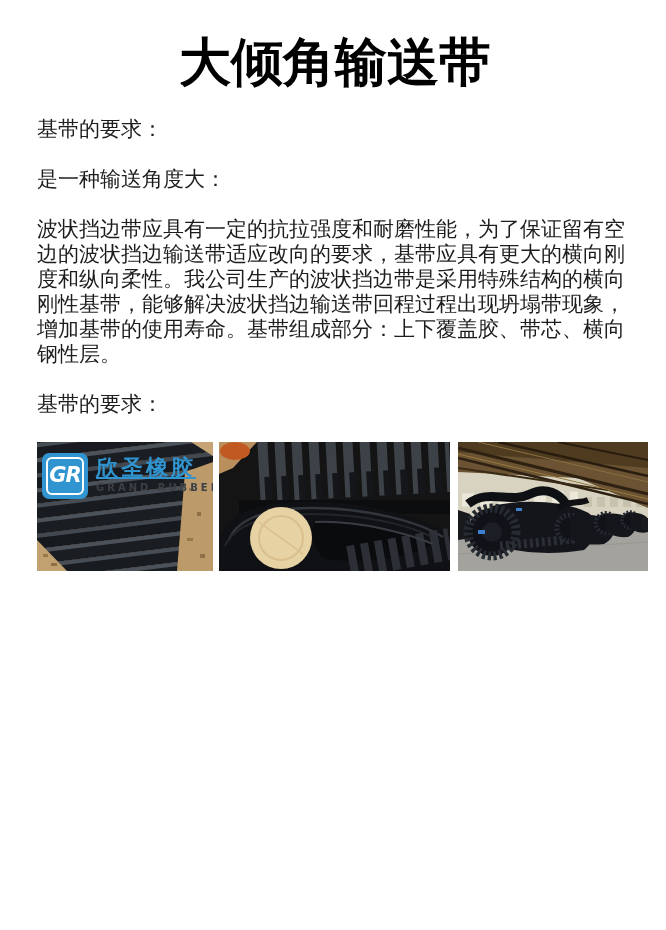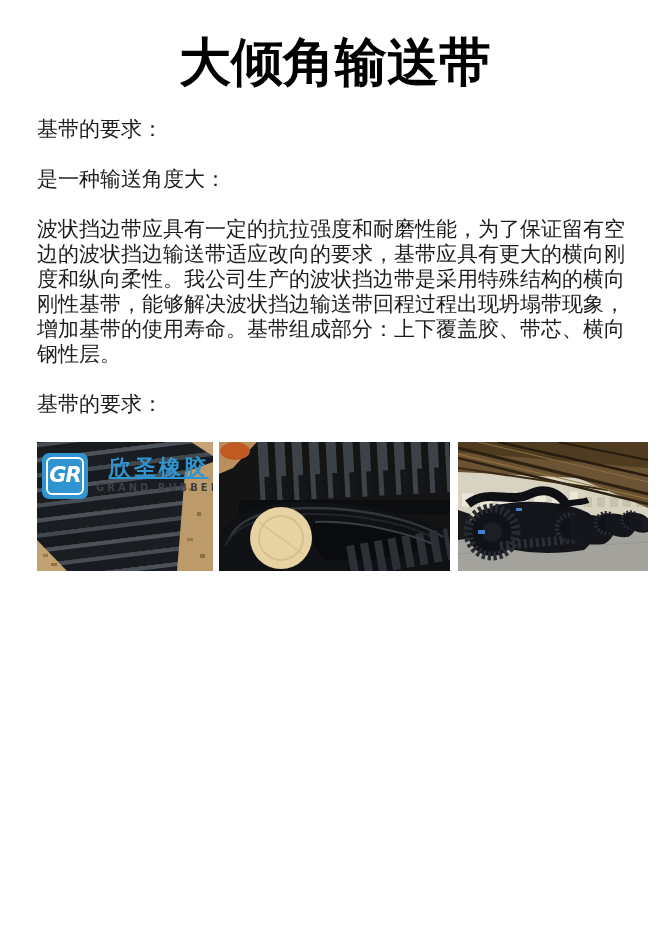--- a/index.html
+++ b/index.html
@@ -17,21 +17,21 @@
     font-weight: 700; color: #000;
     text-align: center; white-space: nowrap;
   }
   .content { margin-top: 21px; }
   .content p {
     margin: 0 0 25px 0;
     font-size: 21px; line-height: 25px;
     color: #1d1d1d; font-weight: 400;
     letter-spacing: 0; word-break: break-all;
   }
-  .photo-row { display: flex; align-items: flex-start; text-align: center; }
+  .photo-row { display: flex; align-items: flex-start; }
   .photo { position: relative; margin: 0; padding: 0; height: 129px; overflow: hidden; flex: none; }
   .photo-1 { width: 176px; margin-right: 6px; }
   .photo-2 { width: 231px; margin-right: 8px; }
   .photo-3 { width: 190px; }
   .photo svg { display: block; width: 100%; height: 100%; }
   
   .logo { position: absolute; top: 11px; left: 5px; display: flex; align-items: flex-start; }
   .logo-mark {
     position: relative; width: 46px; height: 46px; flex: none;
     background: #2f94cf; border-radius: 7px;

